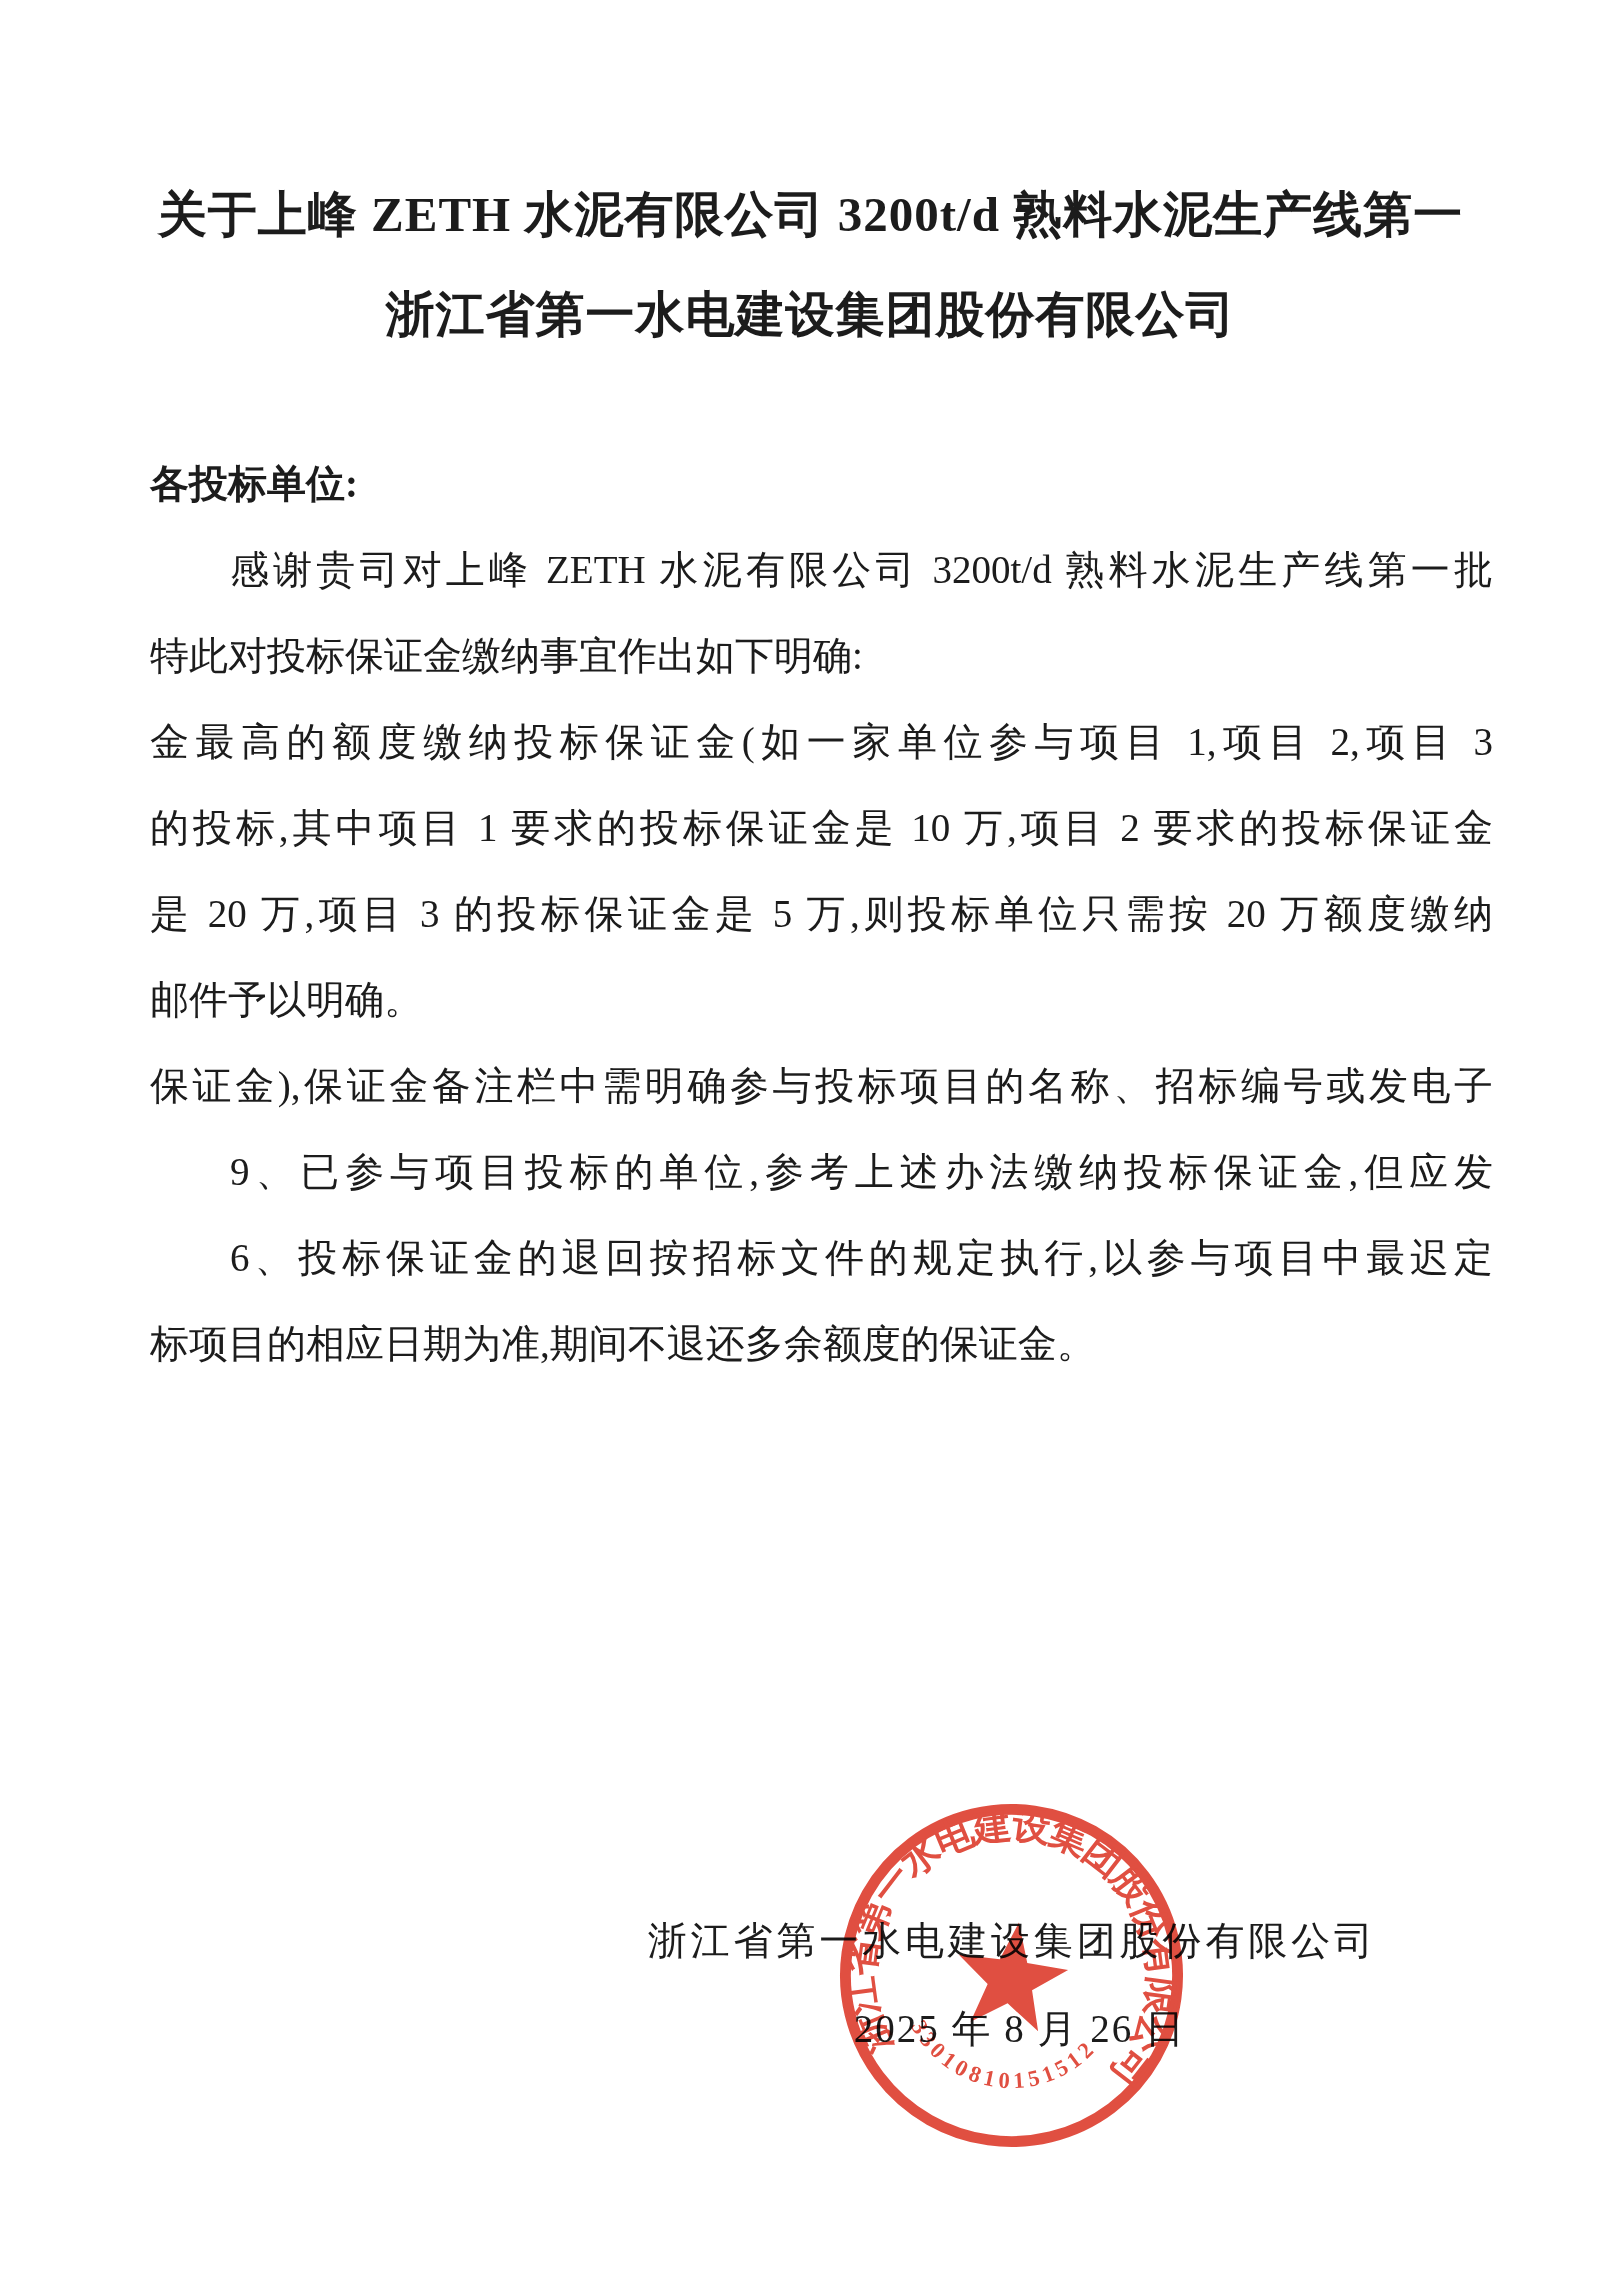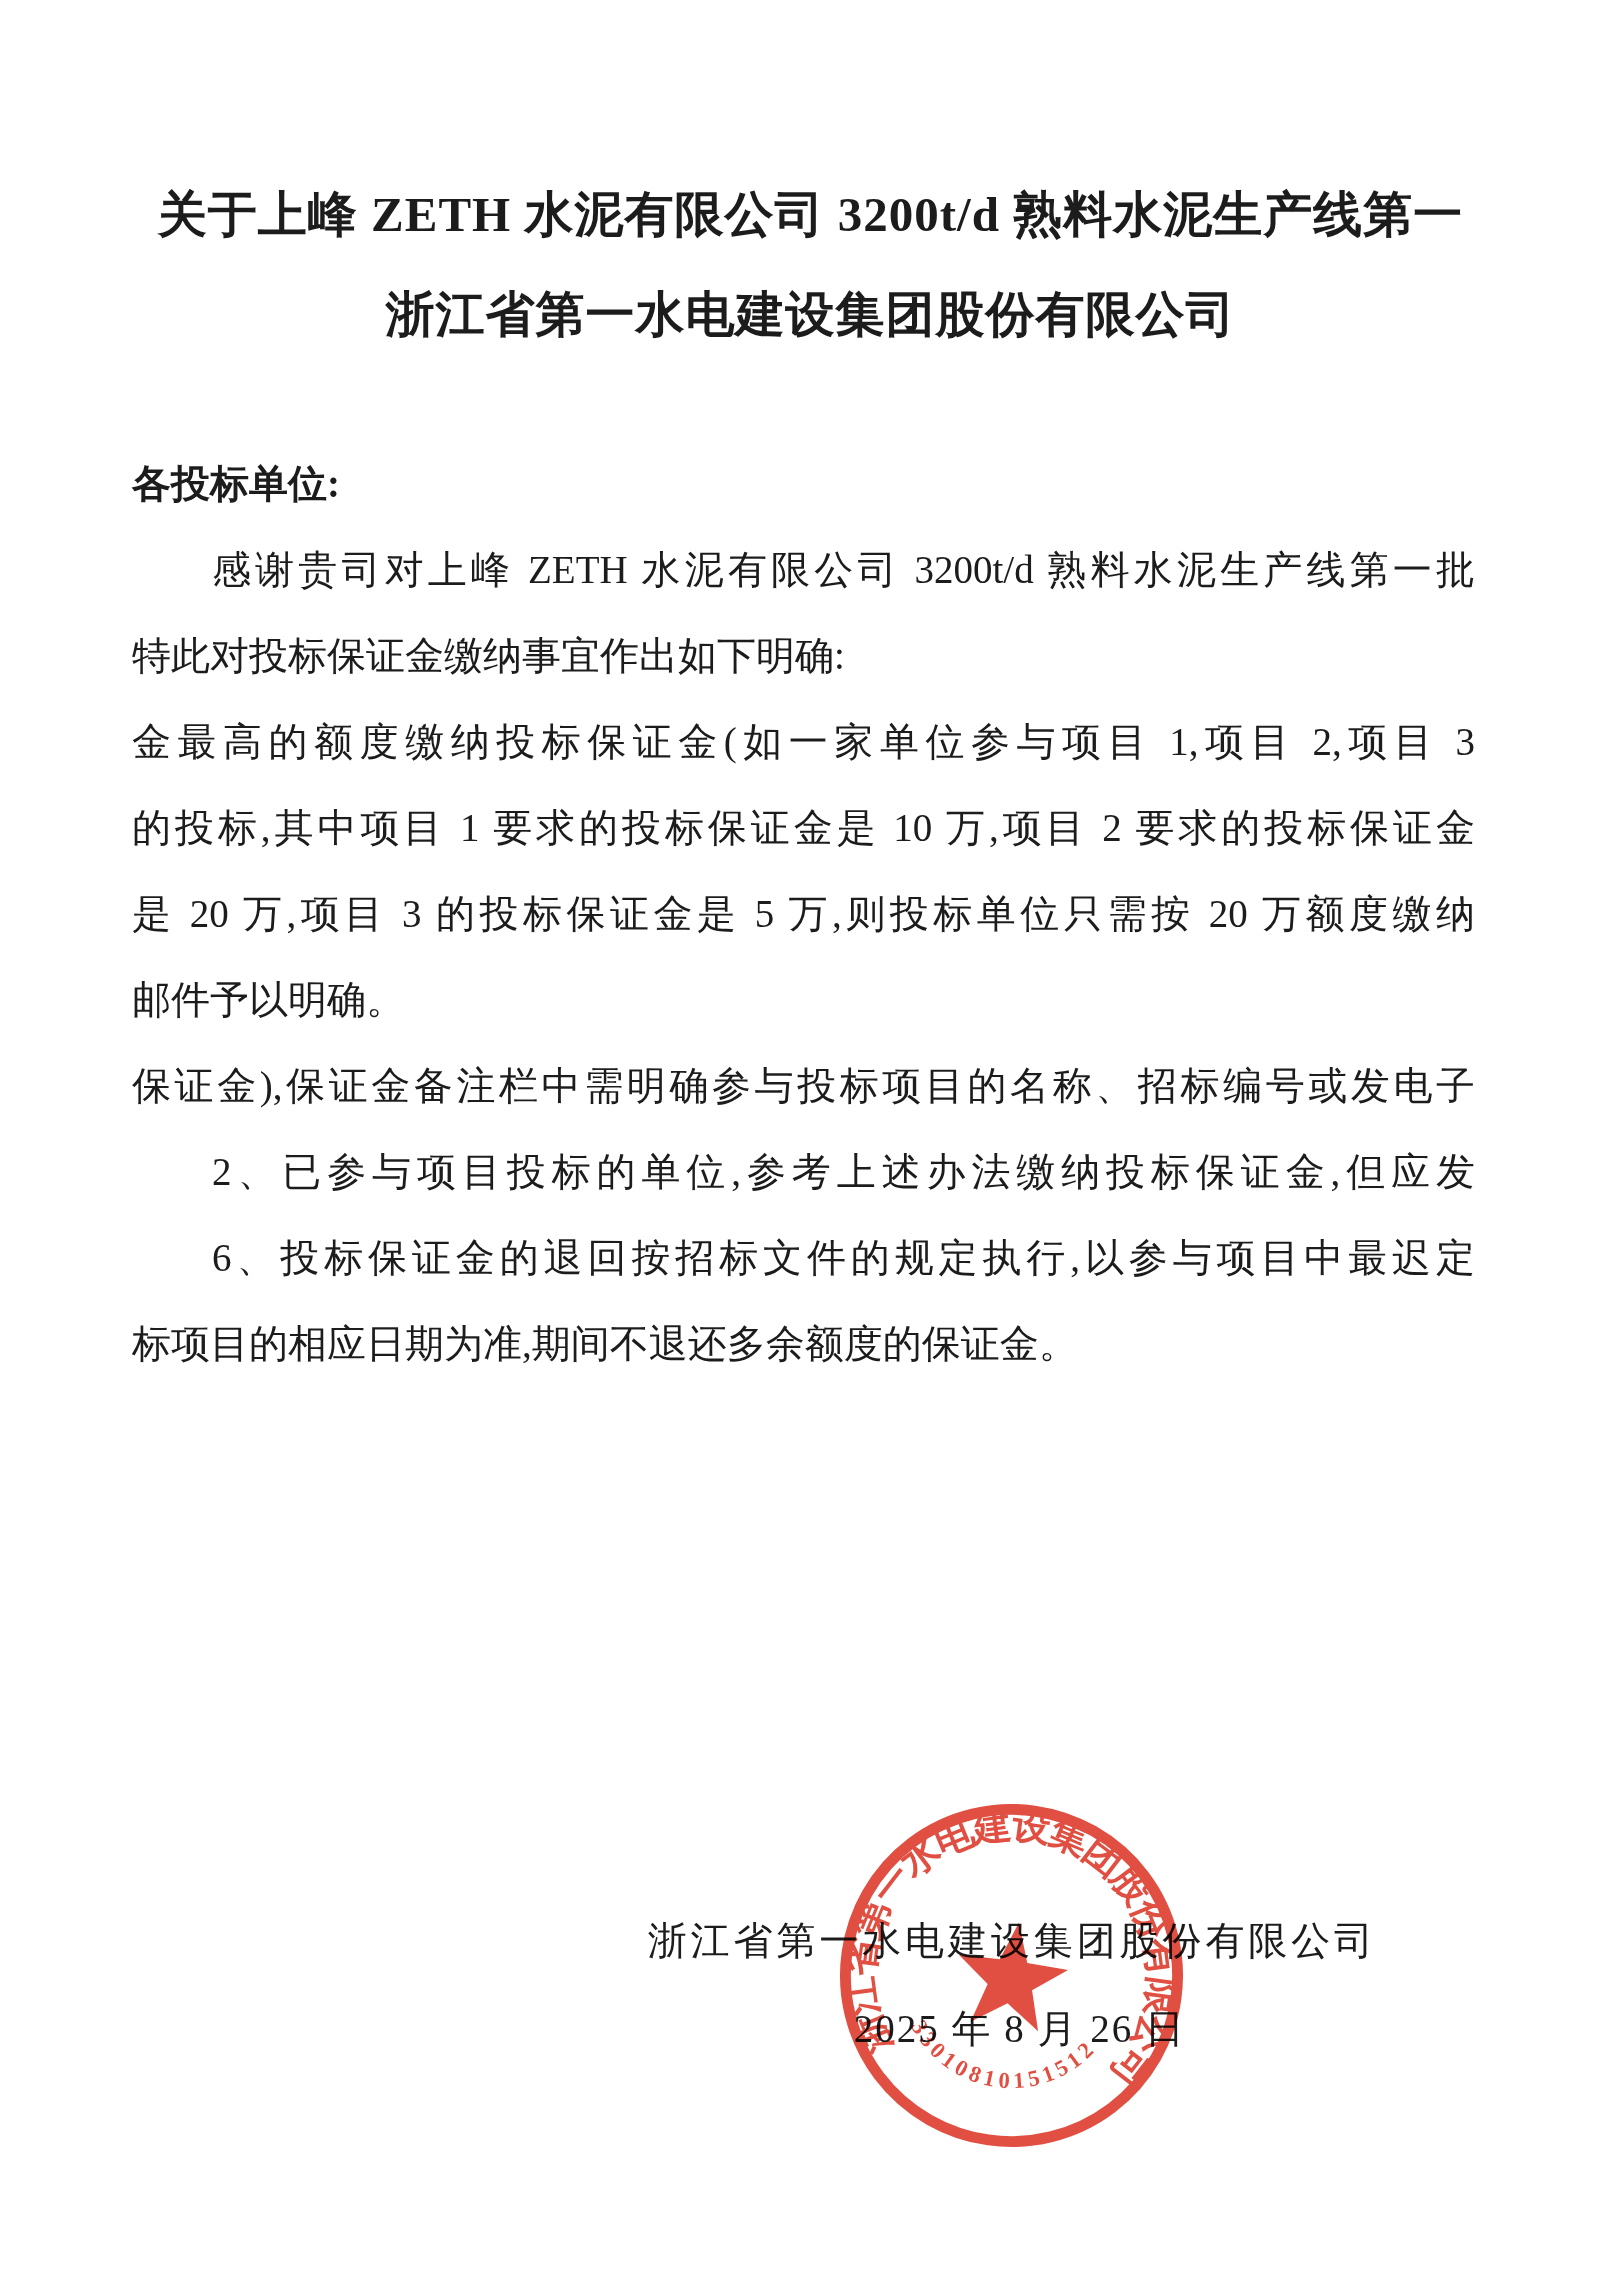--- a/index.html
+++ b/index.html
@@ -13,21 +13,21 @@
     overflow:hidden;
   }
   .title{
     position:absolute;top:165px;left:0;right:0;
     text-align:center;
     font-size:49px;font-weight:bold;
     line-height:100px;
     letter-spacing:1px;
   }
   .body-block{
-    position:absolute;top:441px;left:132px;width:1343px;
+    position:absolute;top:441px;left:150px;width:1343px;
     font-size:39px;
   }
   .line{height:86px;line-height:86px;white-space:nowrap;}
   .fill{text-align:justify;text-align-last:justify;}
   .indent{text-indent:80px;font-family:Liberation Serif, serif;}
   .salutation{font-weight:bold;}
   .sig-company{
     position:absolute;top:1898px;right:244px;
     font-size:39px;letter-spacing:3.9px;line-height:86px;white-space:nowrap;
   }
@@ -60,21 +60,21 @@
 
   <div class="body-block">
     <div class="line salutation">各投标单位:</div>
     <div class="line indent fill">感谢贵司对上峰 ZETH 水泥有限公司 3200t/d 熟料水泥生产线第一批</div>
     <div class="line">特此对投标保证金缴纳事宜作出如下明确:</div>
     <div class="line fill">金最高的额度缴纳投标保证金(如一家单位参与项目 1,项目 2,项目 3</div>
     <div class="line fill">的投标,其中项目 1 要求的投标保证金是 10 万,项目 2 要求的投标保证金</div>
     <div class="line fill">是 20 万,项目 3 的投标保证金是 5 万,则投标单位只需按 20 万额度缴纳</div>
     <div class="line">邮件予以明确。</div>
     <div class="line fill">保证金),保证金备注栏中需明确参与投标项目的名称、招标编号或发电子</div>
-    <div class="line indent fill">2、已参与项目投标的单位,参考上述办法缴纳投标保证金,但应发</div>
+    <div class="line indent fill">9、已参与项目投标的单位,参考上述办法缴纳投标保证金,但应发</div>
     <div class="line indent fill">6、投标保证金的退回按招标文件的规定执行,以参与项目中最迟定</div>
     <div class="line">标项目的相应日期为准,期间不退还多余额度的保证金。</div>
   </div>
 
   <div class="sig-company">浙江省第一水电建设集团股份有限公司</div>
   <div class="sig-date">2025 年 8 月 26 日</div>
 
   <div class="seal">
     <svg viewBox="0 0 400 400" xmlns="http://www.w3.org/2000/svg">
       <defs>

